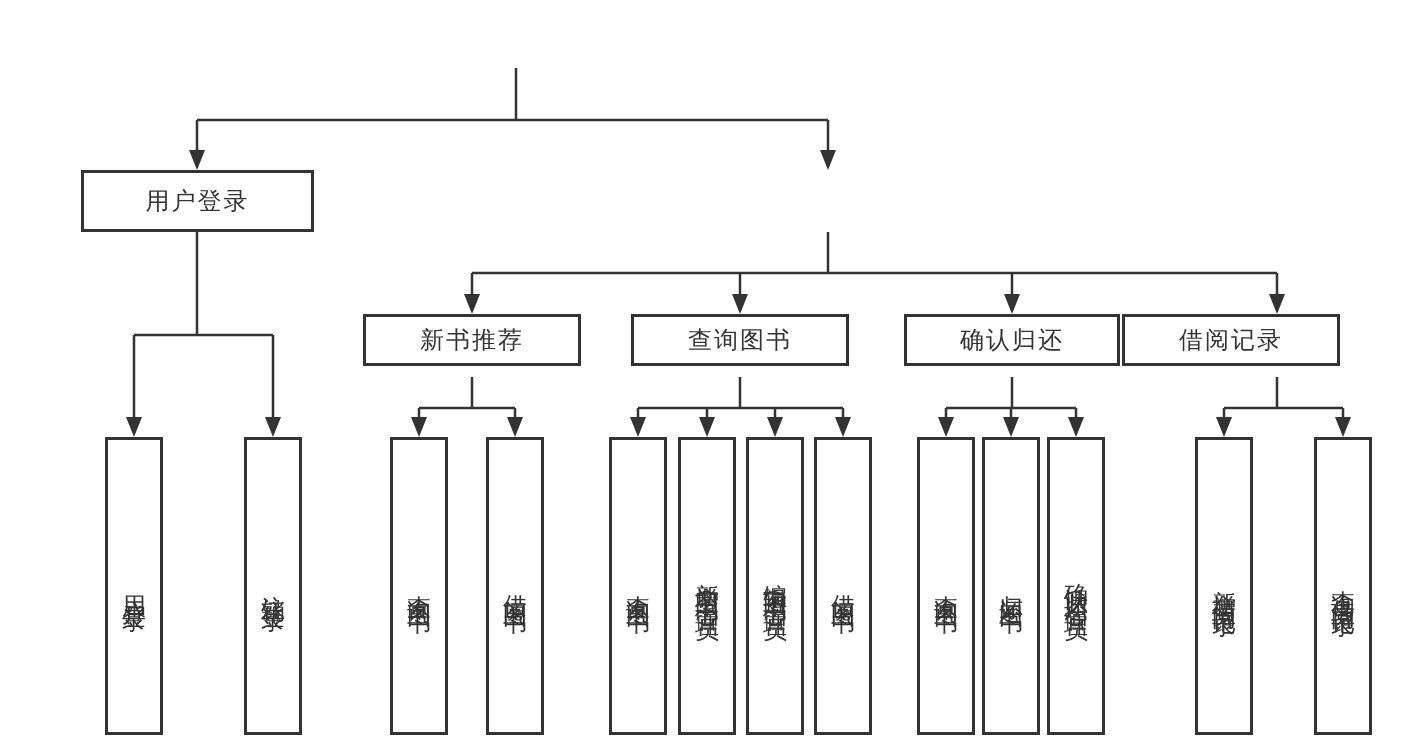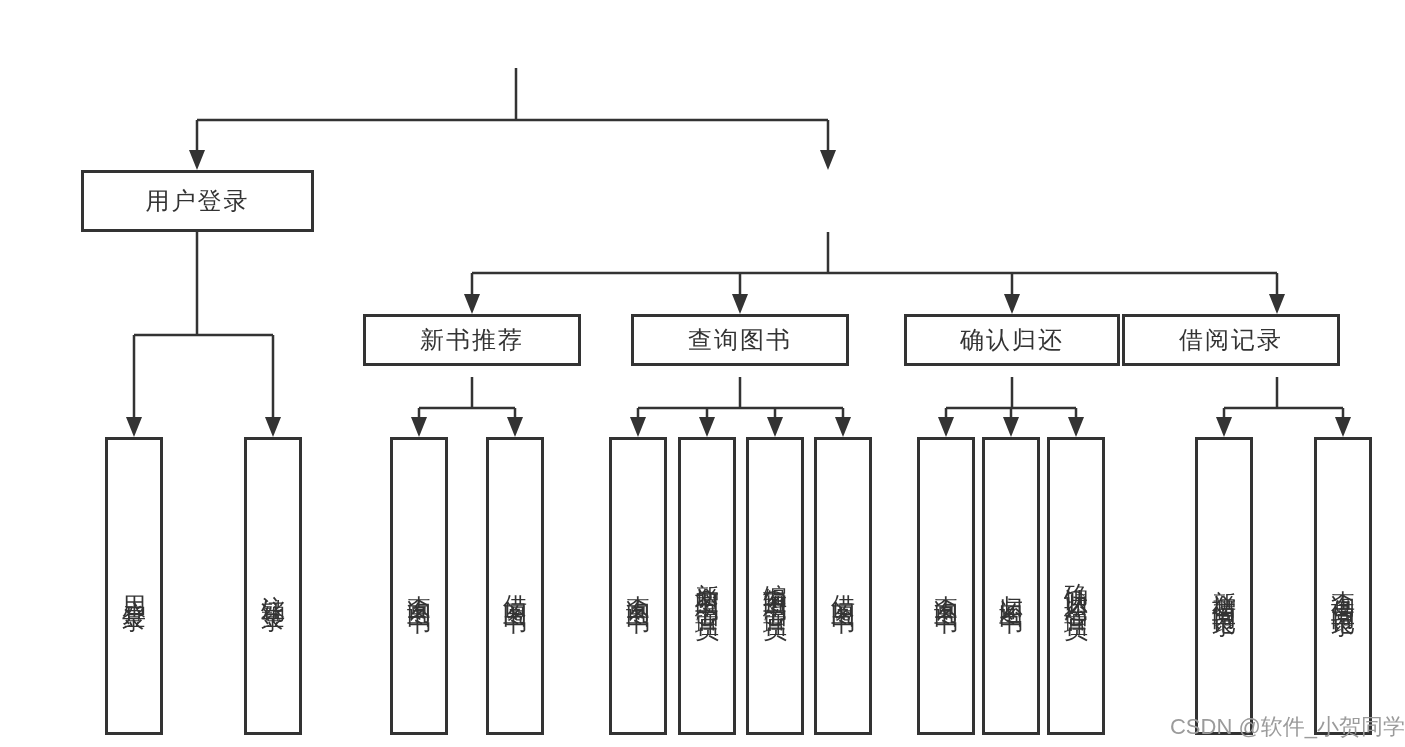--- a/index.html
+++ b/index.html
@@ -135,14 +135,13 @@
   <div class="node v leaf c7">编辑图书（管理员）</div>
   <div class="node v leaf c8">借阅图书</div>
 
   <div class="node v leaf d1">查询图书</div>
   <div class="node v leaf d2">归还图书</div>
   <div class="node v leaf d3">确认归还（管理员）</div>
 
   <div class="node v leaf e1">新增借阅记录</div>
   <div class="node v leaf e2">查询借阅记录</div>
 
-  <div class="watermark">CSDN @软件_小贺同学</div>
 </div>
 
 </body></html>

